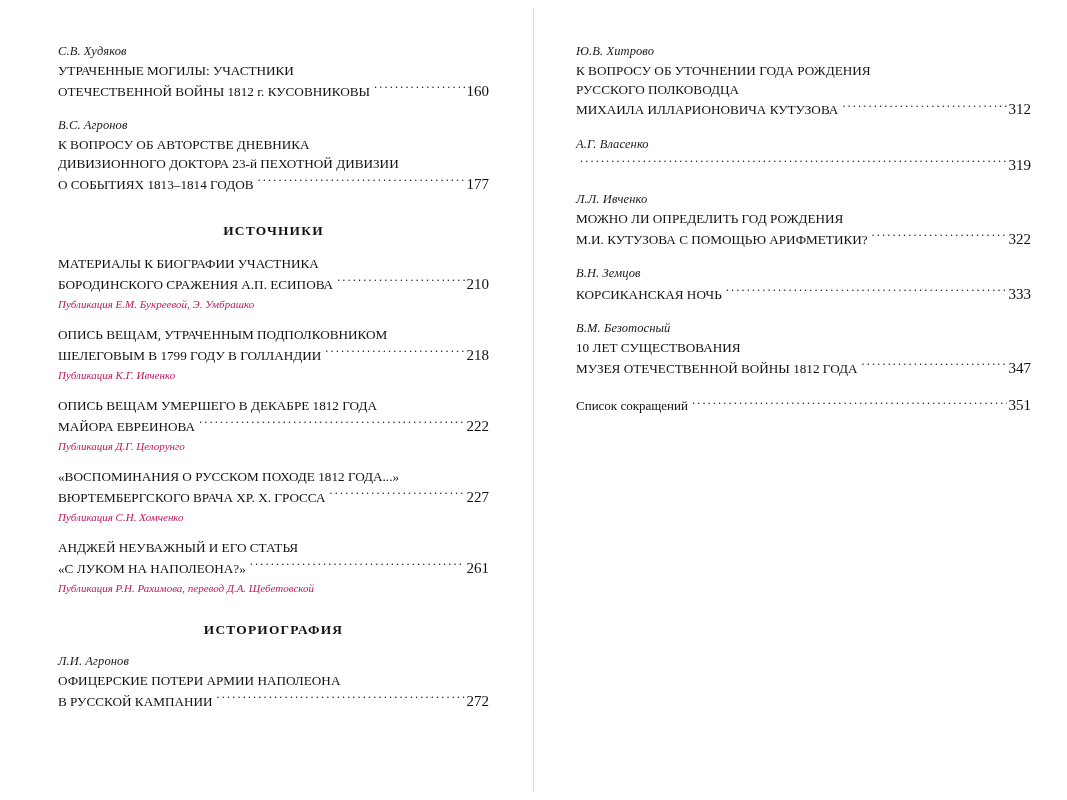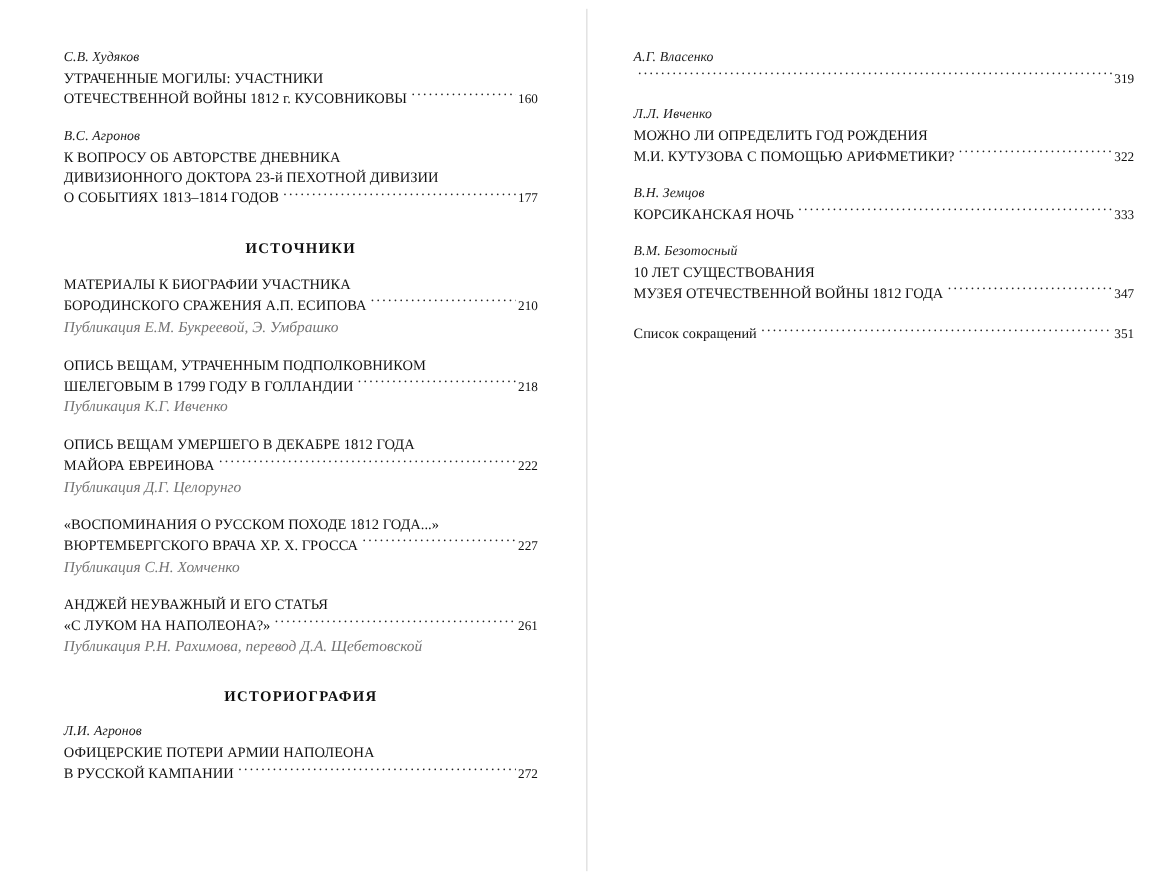--- a/index.html
+++ b/index.html
@@ -69,27 +69,27 @@
     letter-spacing: 2.1px;
     font-size: 12.5px;
     color: #222;
     position: absolute;
     left: 0;
     bottom: 0.16em;
     white-space: nowrap;
   }
   .page-num {
     flex: 0 0 auto;
-    font-size: 12px;
+    font-size: 15px;
   }
   .publication {
     font-style: italic;
-    font-size: 14px;
+    font-size: 11px;
     margin-top: 3px;
-    color: #737373;
+    color: #be185d;
   }
   .section-heading {
     text-align: center;
     font-size: 13.4px;
     letter-spacing: 1.2px;
     margin: 28px 0 16px 0;
     font-weight: 700;
   }
   .plain-entry {
     margin-top: 18px;
@@ -223,20 +223,36 @@
         </div>
       </div>
     </div>
 
   </div>
 
   <div class="gutter"></div>
 
   <div class="column right">
 
+    <div class="entry">
+      <div class="author">Ю.В. Хитрово</div>
+      <div class="title-block">
+        <div class="line">
+          <span class="txt">К ВОПРОСУ ОБ УТОЧНЕНИИ ГОДА РОЖДЕНИЯ</span>
+        </div>
+        <div class="line">
+          <span class="txt">РУССКОГО ПОЛКОВОДЦА</span>
+        </div>
+        <div class="line">
+          <span class="txt">МИХАИЛА ИЛЛАРИОНОВИЧА КУТУЗОВА</span>
+          <span class="leader"></span>
+          <span class="page-num">312</span>
+        </div>
+      </div>
+    </div>
 
     <div class="entry">
       <div class="author">А.Г. Власенко</div>
       <div class="title-block">
         <div class="line">
           <span class="leader"></span>
           <span class="page-num">319</span>
         </div>
       </div>
     </div>

